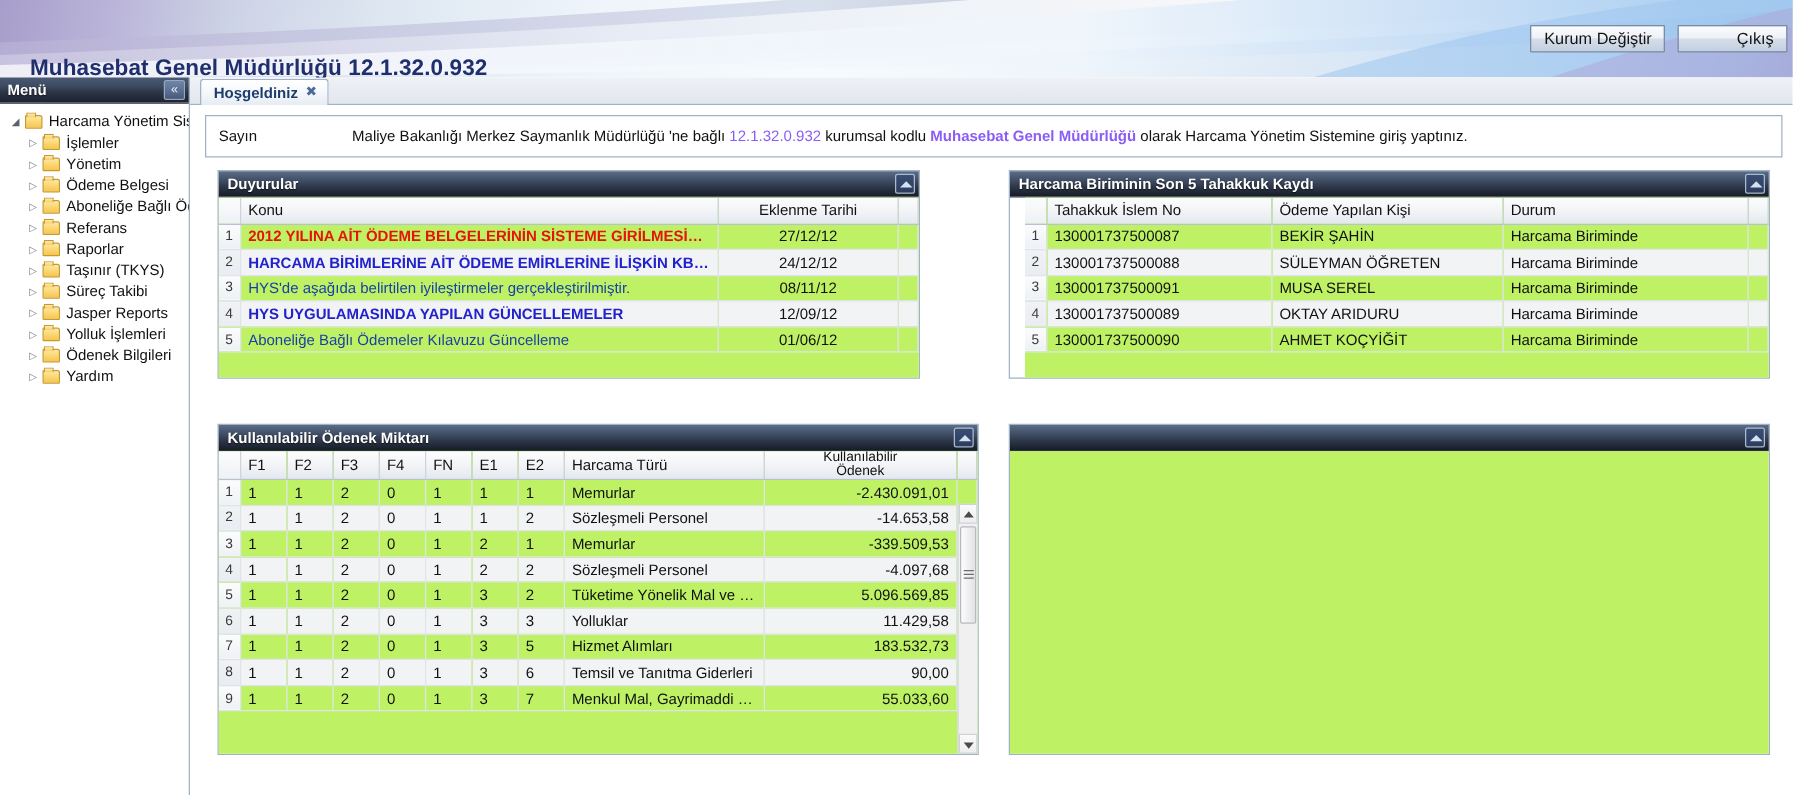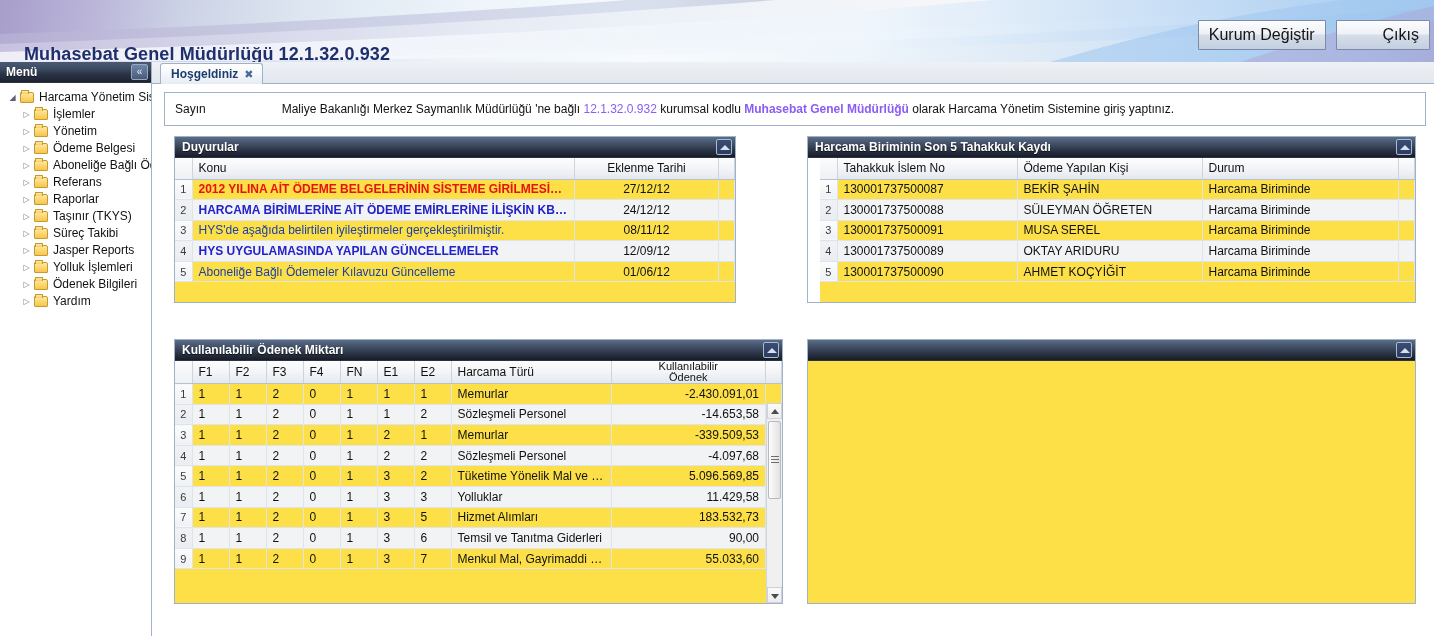--- a/index.html
+++ b/index.html
@@ -62,25 +62,25 @@
     letter-spacing: 0.6px;
     text-shadow: 1px 1px 0 #ffffff, 2px 2px 2px rgba(90,90,110,.5);
     white-space: nowrap;
   }
   .banner-buttons {
     position: absolute; right: 4px; top: 20px;
     z-index: 7;
     display: flex; gap: 10px;
   }
   .btn-classic {
-    height: 30px;
+    height: 22px;
     min-width: 72px;
     padding: 0 10px;
     font-family: "Liberation Sans", sans-serif;
-    font-size: 16px;
+    font-size: 13px;
     color: #141414;
     border: 1px solid #7c8ba3;
     border-radius: 1px;
     background: linear-gradient(180deg, #fbfcfd 0%, #eef1f6 45%, #d5dde8 52%, #c3cfe0 100%);
     cursor: pointer;
     white-space: nowrap;
     line-height: 20px;
     text-align: center;
   }
   .btn-exit { min-width: 78px; padding-left: 46px; }
@@ -246,21 +246,21 @@
   .panel-toggle:after {
     content: "";
     position: absolute; left: 3px; top: 5px;
     width: 0; height: 0;
     border-left: 5px solid transparent;
     border-right: 5px solid transparent;
     border-bottom: 5px solid #d4e0f0;
   }
   .panel-body {
     position: relative;
-    background: #fde047;
+    background: #bef264;
     overflow: hidden;
   }
 
   
   table.grid {
     border-collapse: collapse;
     width: 100%;
     font-size: 12px;
     table-layout: fixed;
   }

